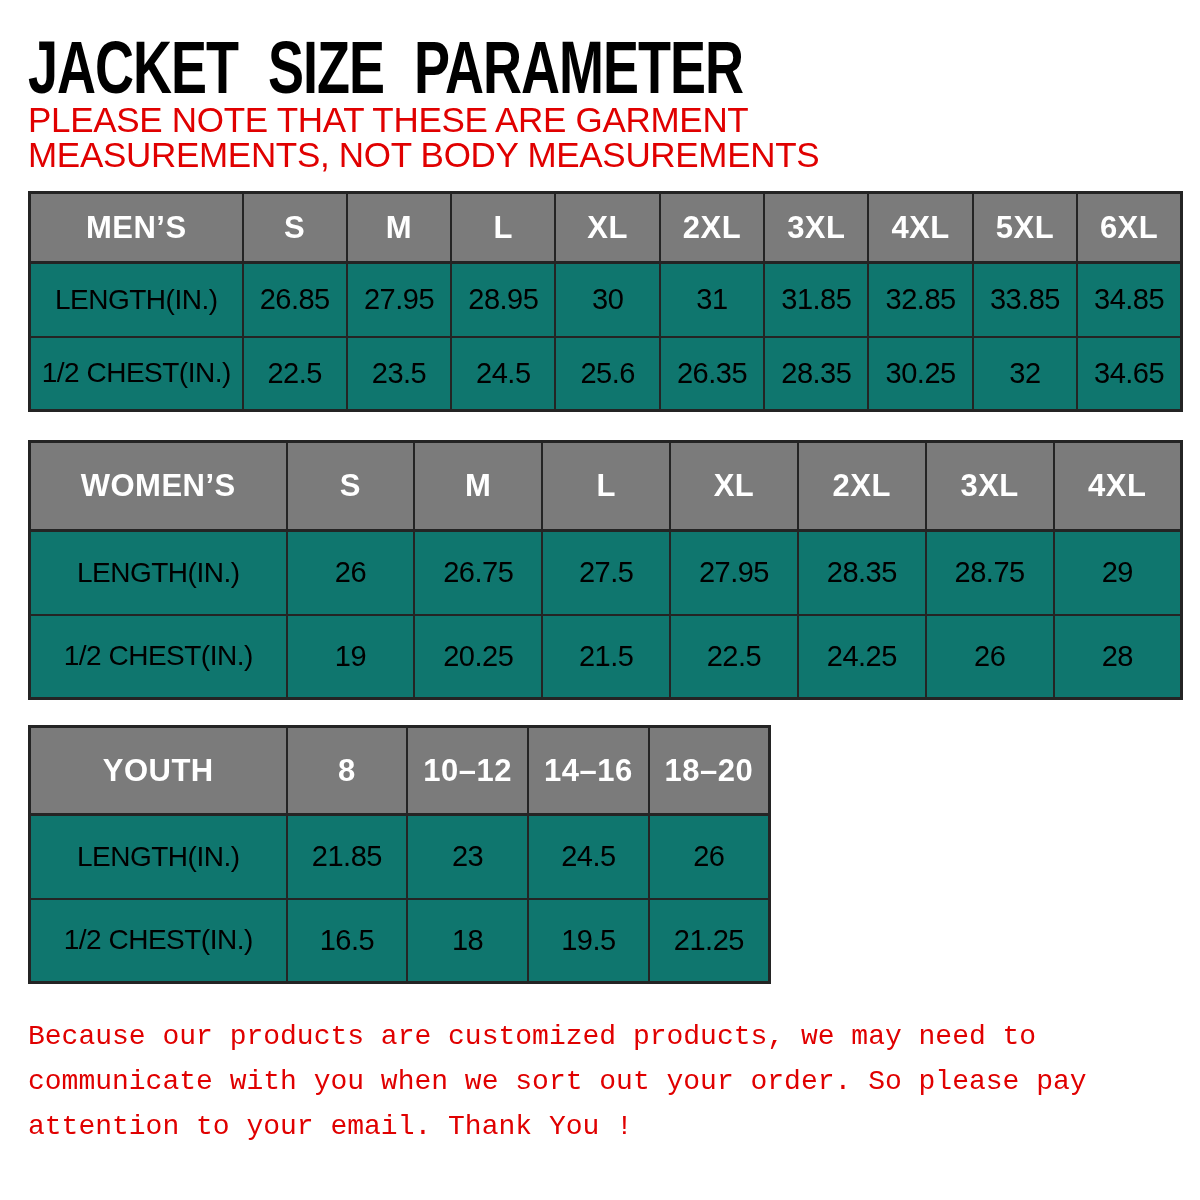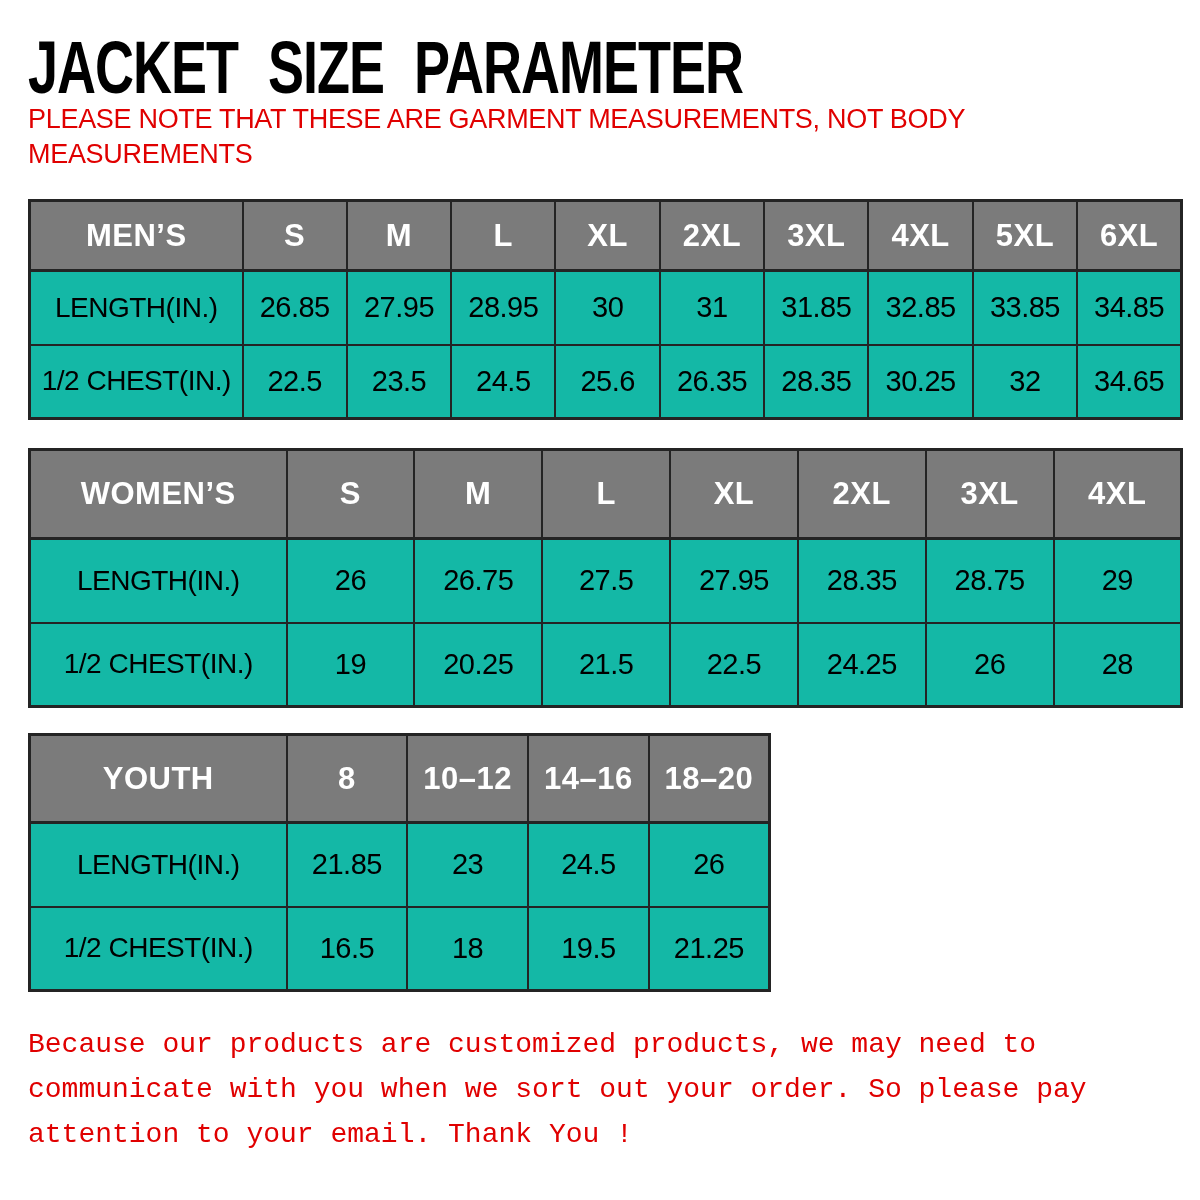--- a/index.html
+++ b/index.html
@@ -24,21 +24,21 @@
     word-spacing: 16px;
     transform: scaleY(1.38);
     transform-origin: left top;
   }
 
   
   .note {
     margin: 16px 0 0 0;
     max-width: 980px;
     color: #e00000;
-    font-size: 27px;
+    font-size: 35px;
     line-height: 35px;
     letter-spacing: -0.3px;
   }
 
   
   table.size-table {
     border-collapse: collapse;
     table-layout: fixed;
     border: 3px solid #242424;
     text-align: center;
@@ -55,25 +55,25 @@
     color: #ffffff;
     font-size: 31px;
     font-weight: bold;
     letter-spacing: 0.5px;
     border-bottom: 3px solid #242424;
   }
   .size-table tbody td {
     color: #000000;
     font-size: 29px;
     letter-spacing: -0.5px;
-    background: #14b8a6;
+    background: #0f766e;
   }
   .size-table tbody td.row-label { font-size: 28px; }
 
-  .mens  { width: 1155px; margin-top: 27px; }
+  .mens  { width: 1155px; margin-top: 19px; }
   .mens  th.group-name { width: 213px; }
   .mens  thead tr { height: 70px; }
   .mens  tbody tr { height: 74px; }
 
   .womens { width: 1155px; margin-top: 28px; }
   .womens th.group-name { width: 257px; }
   .womens thead tr { height: 89px; }
   .womens tbody tr { height: 84px; }
 
   .youth { width: 743px; margin-top: 25px; border-radius: 6px; }

